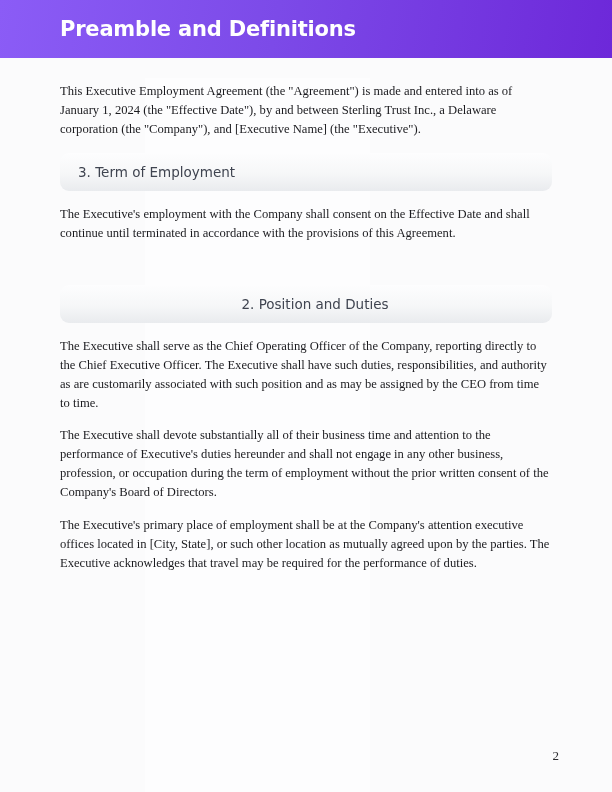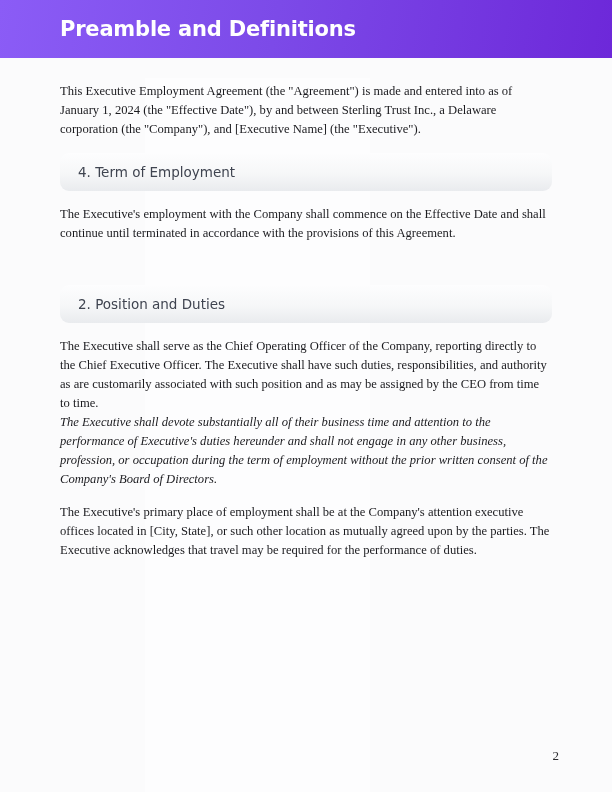--- a/index.html
+++ b/index.html
@@ -71,28 +71,28 @@
     display: flex;
     align-items: center;
     padding-left: 18px;
     box-sizing: border-box;
     font-family: "DejaVu Sans", sans-serif;
     font-size: 13.5px;
     color: #3f4450;
   }
   .section-heading.gap-top {
     margin-top: 42px;
+    justify-content: center;
   }
 
   .section-body {
     margin-top: 14px;
   }
   .section-body .para + .para {
-    margin-top: 0;
-    font-style: italic;
+    margin-top: 13px;
   }
 
   .page-number {
     position: absolute;
     right: 53px;
     top: 748px;
     font-family: "Liberation Serif", serif;
     font-size: 13px;
     color: #2a2a2e;
   }
@@ -104,24 +104,24 @@
 
 <div class="page-header">
   <h1>Preamble and Definitions</h1>
 </div>
 
 <div class="content">
 
   <p class="para first">This Executive Employment Agreement (the "Agreement") is made and entered into as of January 1, 2024 (the "Effective Date"), by and between Sterling Trust Inc., a Delaware corporation (the "Company"), and [Executive Name] (the "Executive").</p>
 
   <div class="section-heading">
-    <span>4. Term of Employment</span>
+    <span>3. Term of Employment</span>
   </div>
   <div class="section-body">
-    <p class="para">The Executive's employment with the Company shall commence on the Effective Date and shall continue until terminated in accordance with the provisions of this Agreement.</p>
+    <p class="para">The Executive's employment with the Company shall consent on the Effective Date and shall continue until terminated in accordance with the provisions of this Agreement.</p>
   </div>
 
   <div class="section-heading gap-top">
     <span>2. Position and Duties</span>
   </div>
   <div class="section-body">
     <p class="para">The Executive shall serve as the Chief Operating Officer of the Company, reporting directly to the Chief Executive Officer. The Executive shall have such duties, responsibilities, and authority as are customarily associated with such position and as may be assigned by the CEO from time to time.</p>
     <p class="para">The Executive shall devote substantially all of their business time and attention to the performance of Executive's duties hereunder and shall not engage in any other business, profession, or occupation during the term of employment without the prior written consent of the Company's Board of Directors.</p>
   </div>
 

